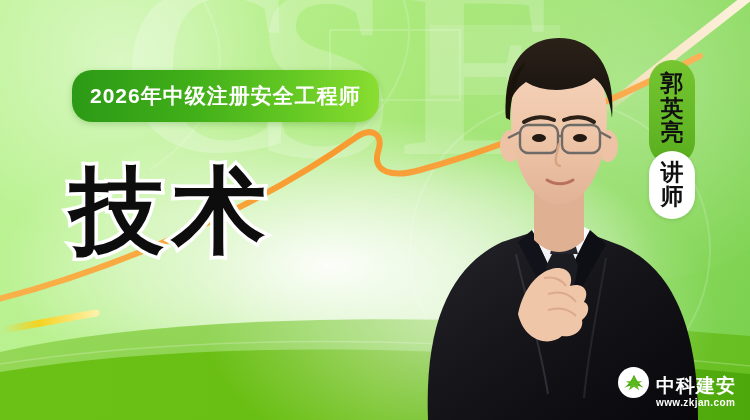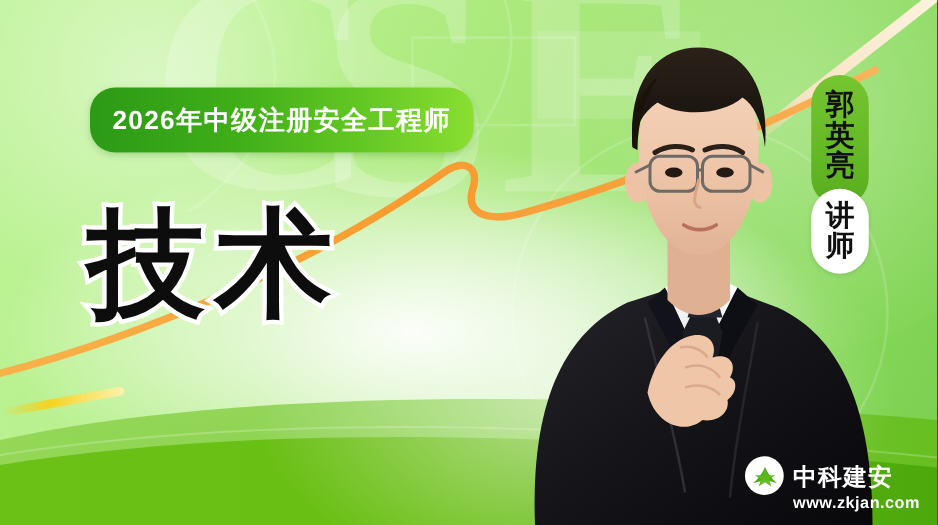--- a/index.html
+++ b/index.html
@@ -81,21 +81,21 @@
   
   .brand{
     position:absolute;right:14px;bottom:12px;display:flex;align-items:center;gap:7px;z-index:8;
   }
   .brand-mark{
     width:31px;height:31px;border-radius:50%;background:#ffffff;
     display:flex;align-items:center;justify-content:center;flex:0 0 auto;
   }
   .brand-txt{display:flex;flex-direction:column;justify-content:center;line-height:1;margin-top:20px;}
   .brand-cn{font-size:19px;font-weight:800;color:#ffffff;letter-spacing:1px;}
-  .brand-url{font-size:13px;font-weight:700;color:#ffffff;letter-spacing:.4px;margin-top:3px;}
+  .brand-url{font-size:10px;font-weight:700;color:#ffffff;letter-spacing:.4px;margin-top:3px;}
 </style>
 </head>
 <body>
 
 <div class="stage">
 
   <div class="blob blob-a"></div>
   <div class="blob blob-b"></div>
 
   <div class="wm wm-c">C</div>

